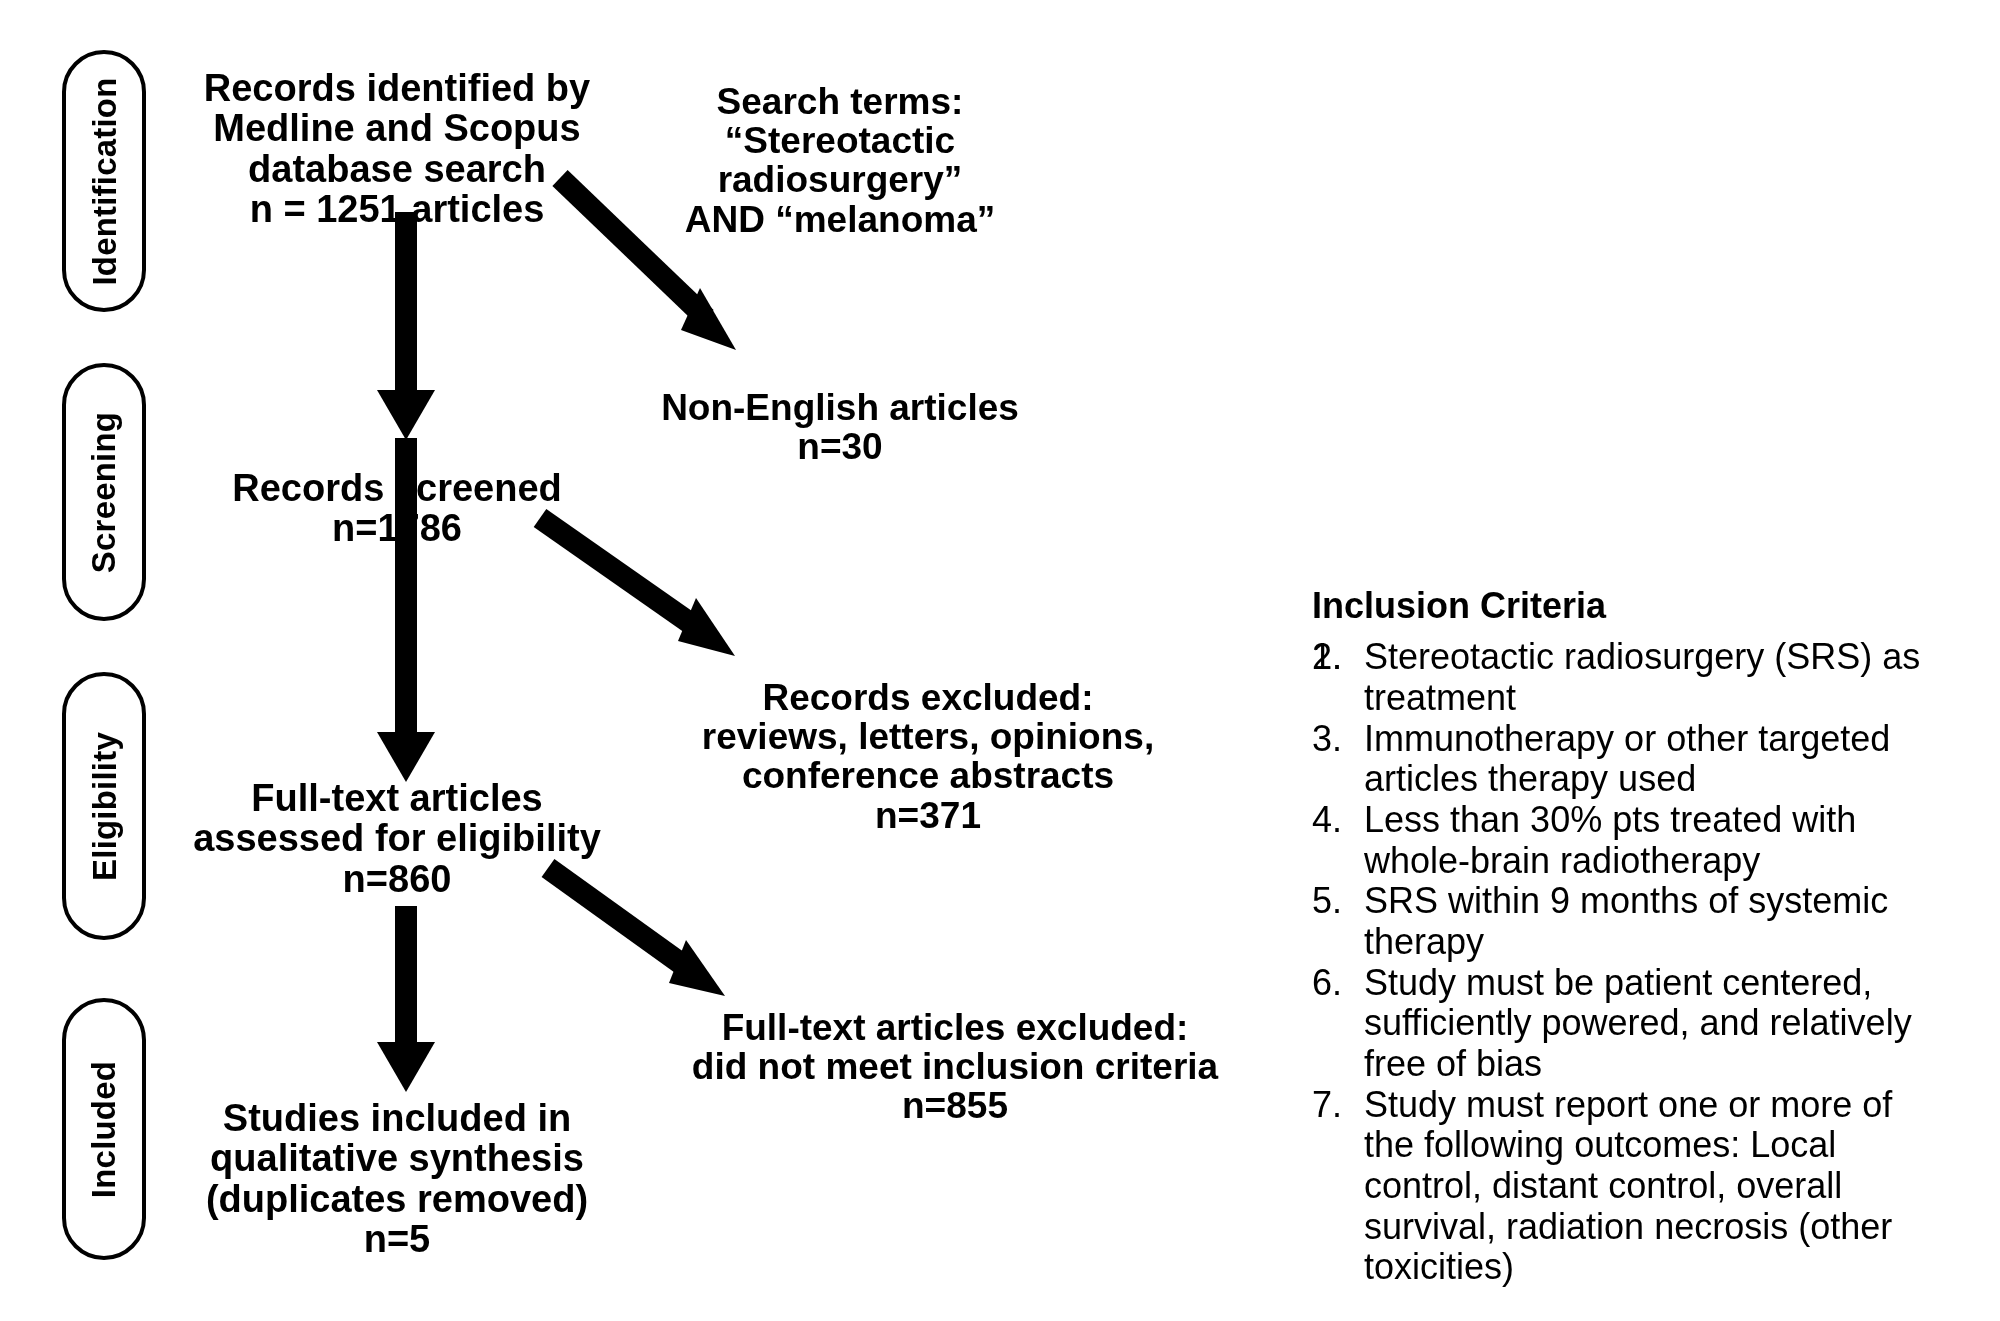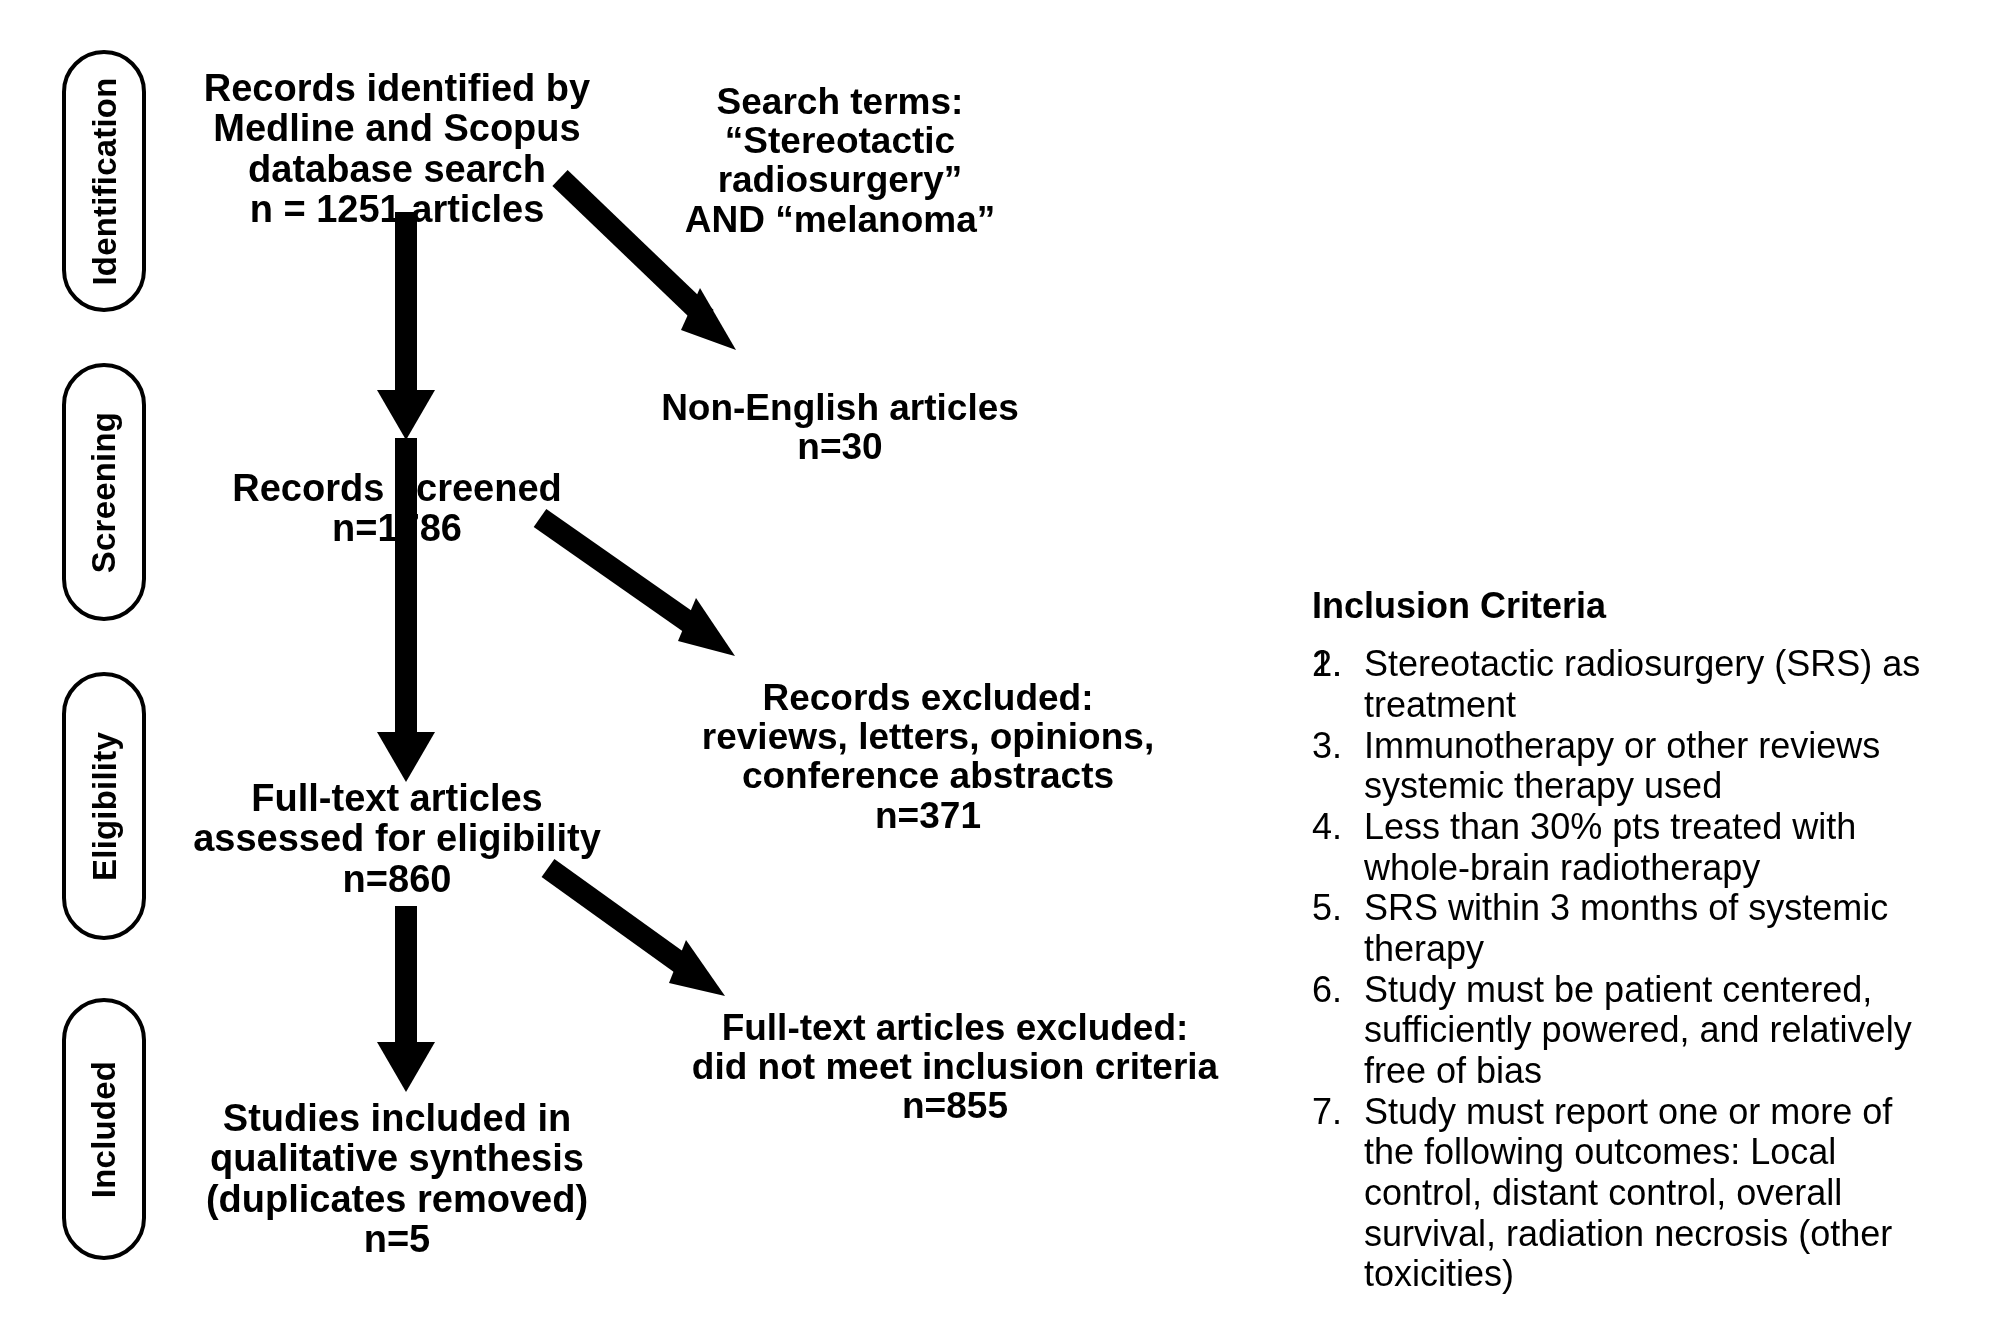--- a/index.html
+++ b/index.html
@@ -63,21 +63,21 @@
   #criteria-panel {
     position: absolute;
     left: 1312px;
     top: 586px;
     width: 640px;
   }
   #criteria-title {
     font-weight: bold;
     font-size: 36px;
     line-height: 1.12;
-    margin-bottom: 18px;
+    margin-bottom: 11px;
   }
   .criteria-list {
     list-style: none;
     margin: 0;
     padding: 0;
   }
   .criteria-item {
     position: relative;
     font-size: 36px;
     line-height: 1.13;
@@ -184,29 +184,29 @@
     <ul class="criteria-list">
       <li class="criteria-item">
         <span class="criteria-num">1.</span>
       </li>
       <li class="criteria-item">
         <span class="criteria-num">2.</span>
         <span class="criteria-text">Stereotactic radiosurgery (SRS) as treatment</span>
       </li>
       <li class="criteria-item">
         <span class="criteria-num">3.</span>
-        <span class="criteria-text">Immunotherapy or other reviews systemic therapy used</span>
+        <span class="criteria-text">Immunotherapy or other targeted articles therapy used</span>
       </li>
       <li class="criteria-item">
         <span class="criteria-num">4.</span>
         <span class="criteria-text">Less than 30% pts treated with whole-brain radiotherapy</span>
       </li>
       <li class="criteria-item">
         <span class="criteria-num">5.</span>
-        <span class="criteria-text">SRS within 3 months of systemic therapy</span>
+        <span class="criteria-text">SRS within 9 months of systemic therapy</span>
       </li>
       <li class="criteria-item">
         <span class="criteria-num">6.</span>
         <span class="criteria-text">Study must be patient centered, sufficiently powered, and relatively free of bias</span>
       </li>
       <li class="criteria-item">
         <span class="criteria-num">7.</span>
         <span class="criteria-text">Study must report one or more of the following outcomes: Local control, distant control, overall survival, radiation necrosis (other toxicities)</span>
       </li>
     </ul>

